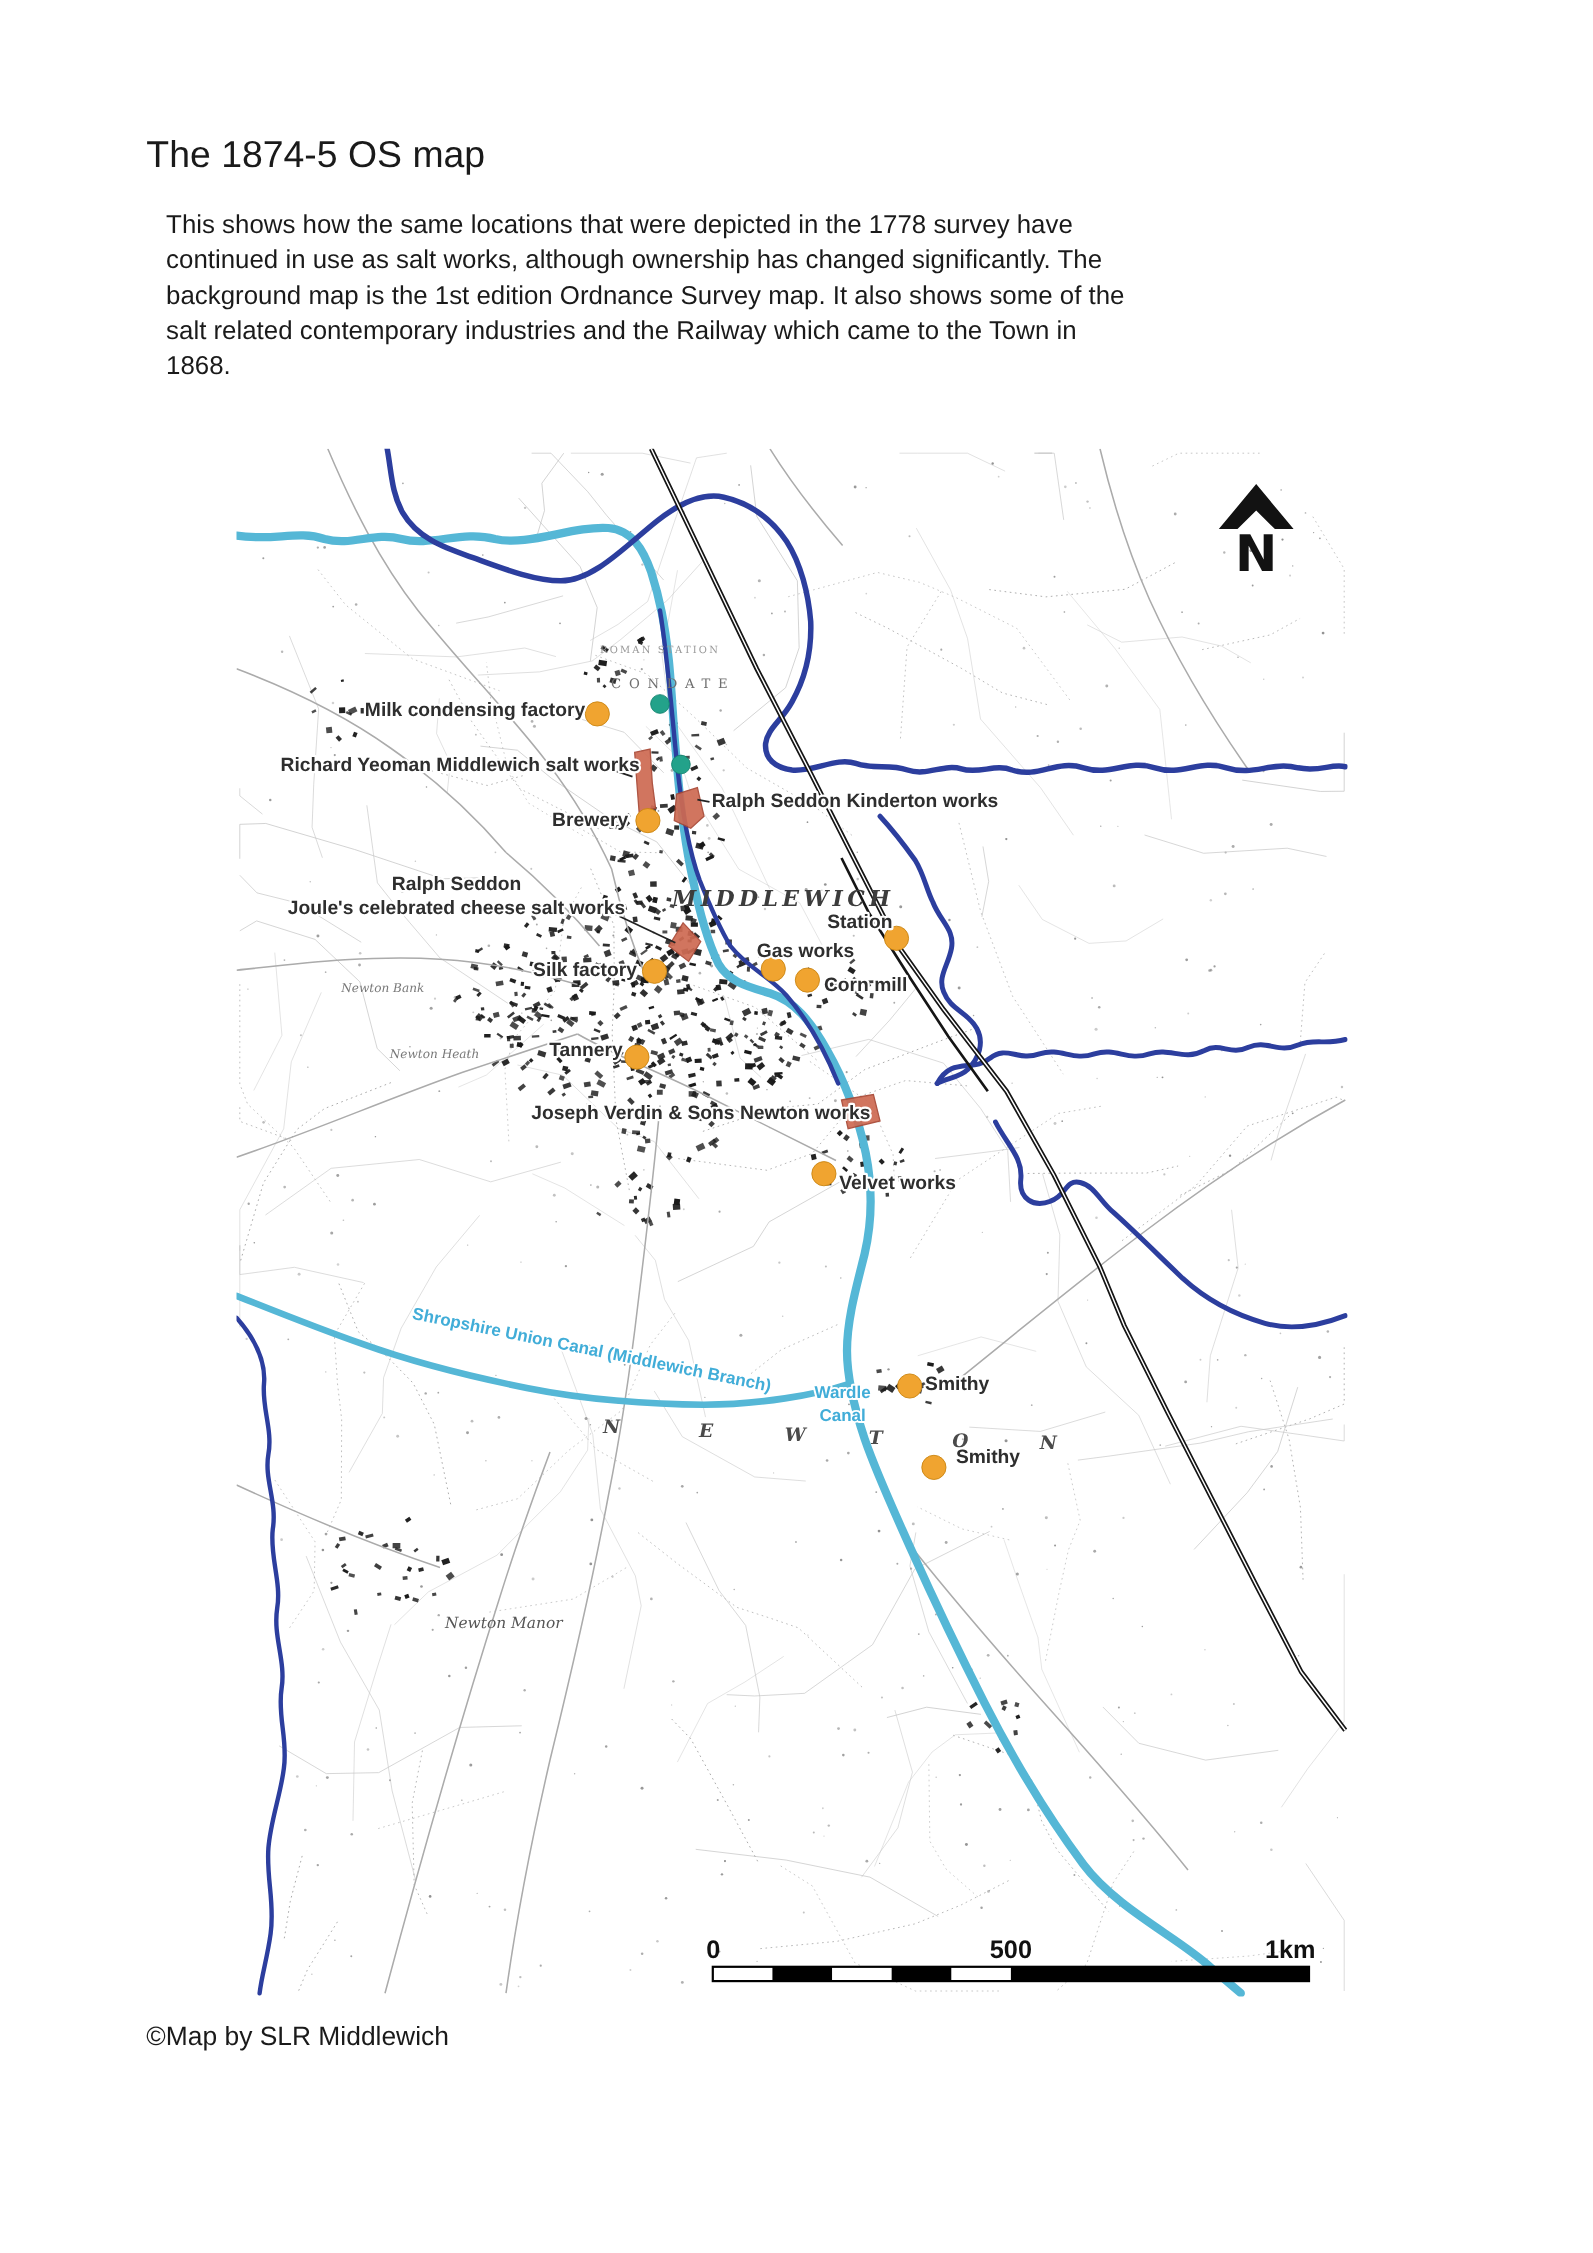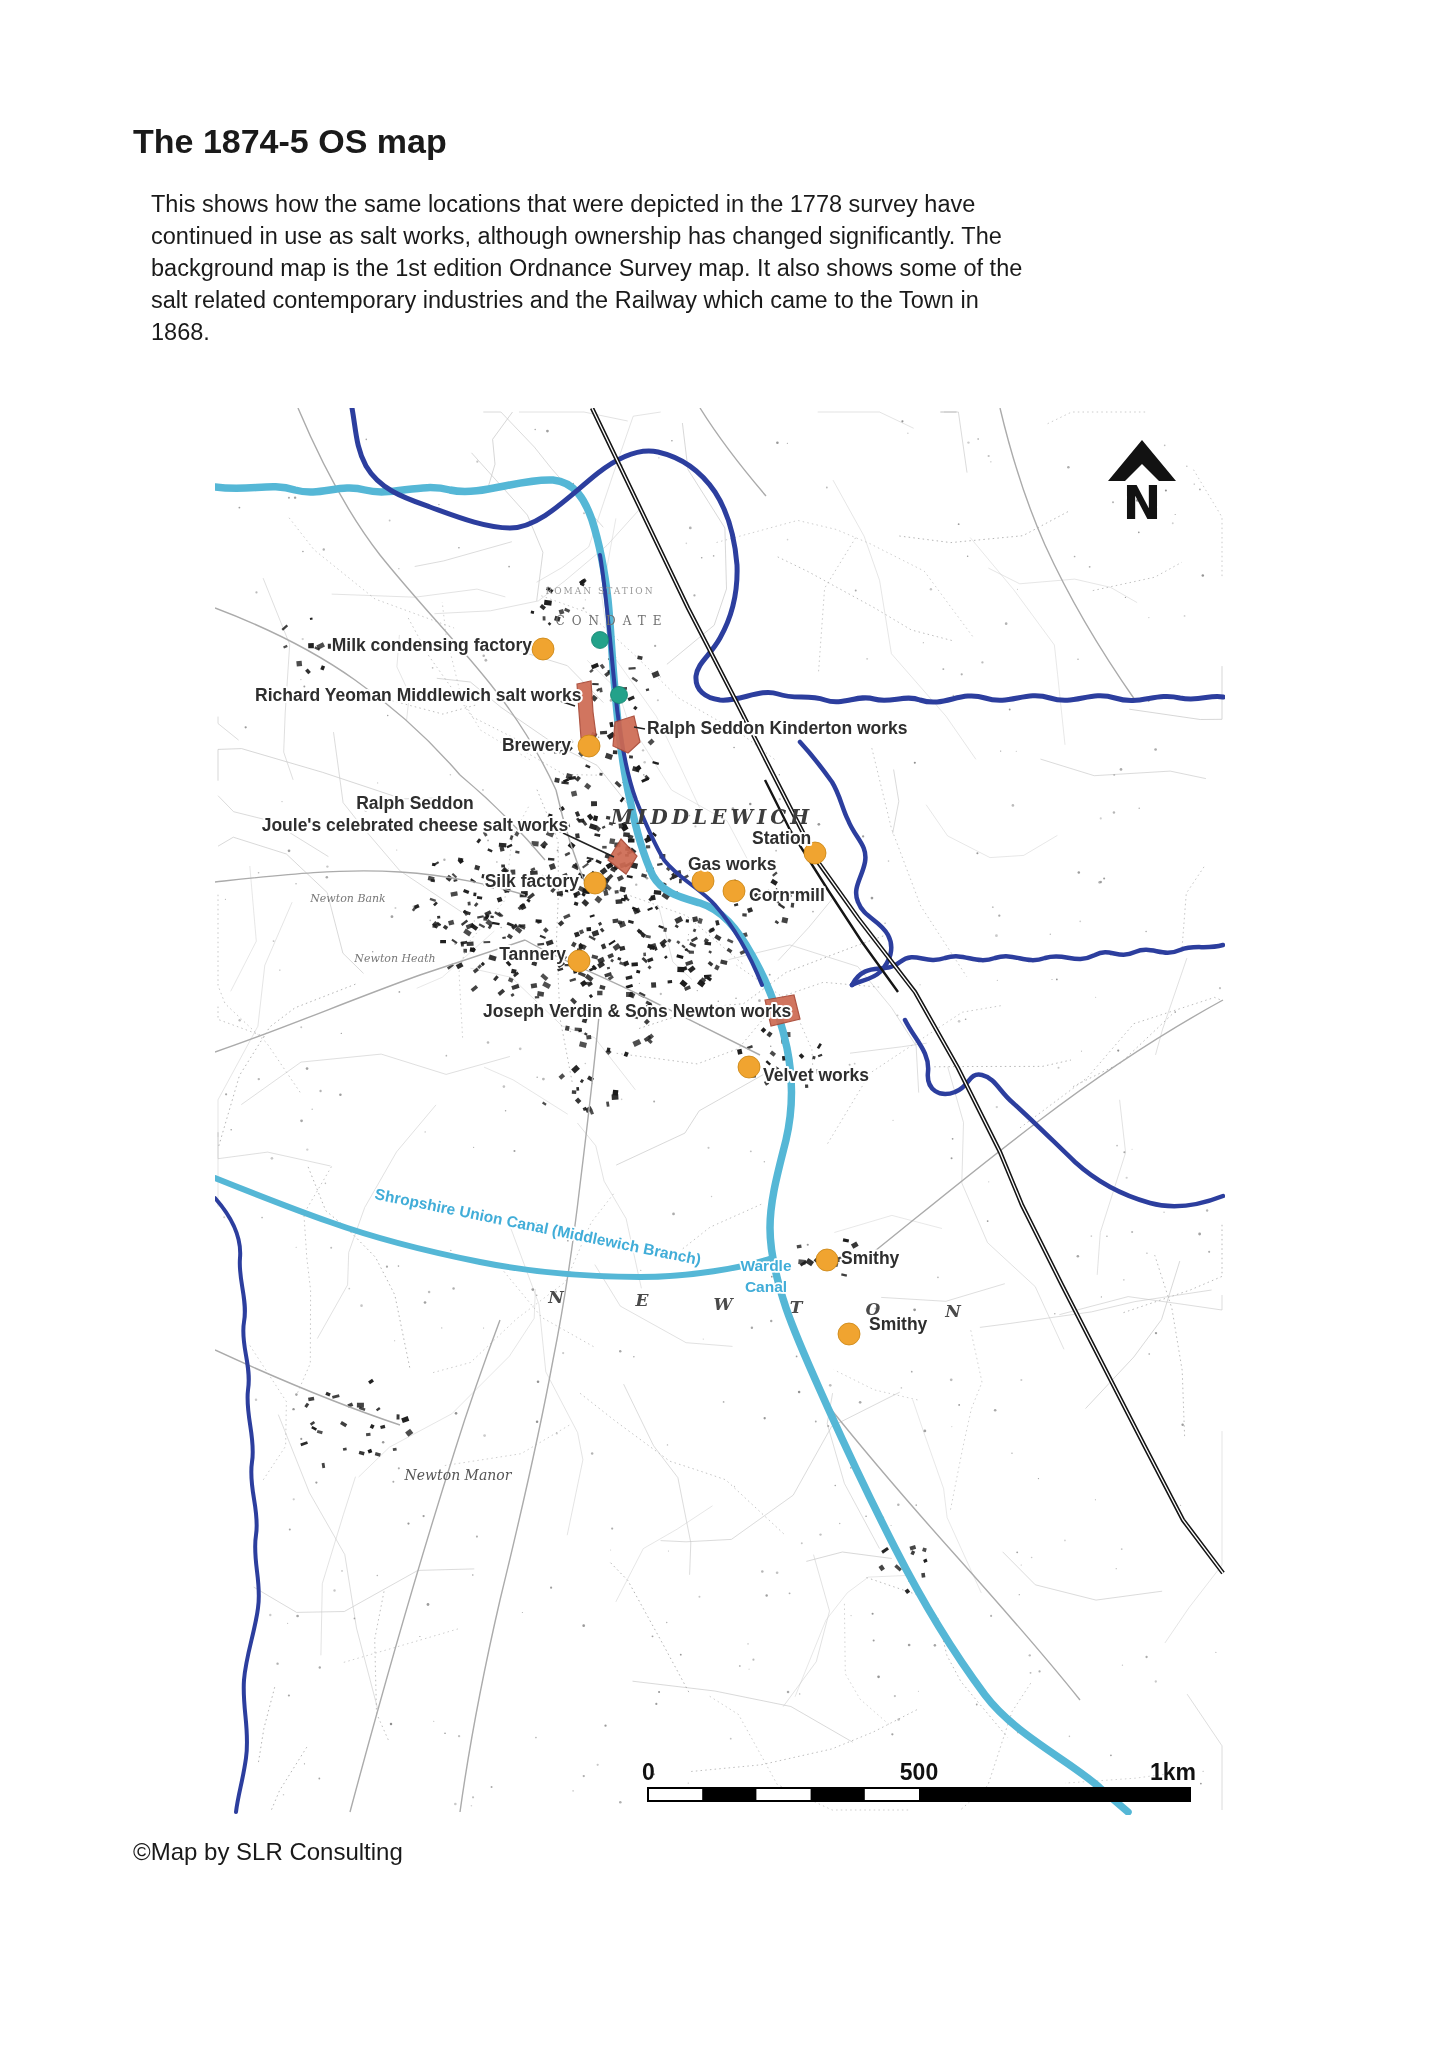--- a/index.html
+++ b/index.html
@@ -1,17 +1,17 @@
 <!DOCTYPE html>
 <html><head>
 <meta charset="utf-8">
 <style>
   html,body{margin:0;padding:0;background:#ffffff;}
   body{width:1448px;height:2048px;position:relative;font-family:"Liberation Sans",sans-serif;color:#1a1a1a;overflow:hidden;}
-  .page-title{position:absolute;left:133px;top:122px;font-size:34px;font-weight:700;margin:0;letter-spacing:0;}
+  .page-title{position:absolute;left:133px;top:122px;font-size:34px;font-weight:400;margin:0;letter-spacing:0;}
   .intro{position:absolute;left:133px;top:170px;width:880px;font-size:23.5px;line-height:32px;margin:18px;white-space:pre-line;}
   .credit{position:absolute;left:133px;top:1838px;font-size:24px;margin:0;}
   .map-wrap{position:absolute;left:215px;top:408px;width:1010px;height:1407px;}
   svg text{user-select:none;}
   .poi-label{font-family:"Liberation Sans",sans-serif;font-size:17.5px;font-weight:600;fill:#2e2e2e;stroke:#ffffff;stroke-width:4px;paint-order:stroke;stroke-linejoin:round;}
   .canal-label{font-family:"Liberation Sans",sans-serif;font-size:15.5px;font-weight:600;fill:#41add8;stroke:#ffffff;stroke-width:3.5px;paint-order:stroke;stroke-linejoin:round;}
   .serif-town{font-family:"DejaVu Serif",serif;font-style:italic;font-weight:700;font-size:20px;fill:#3c3c3c;letter-spacing:4px;}
   .serif-spaced{font-family:"DejaVu Serif",serif;font-size:12px;fill:#6f6f6f;letter-spacing:7px;}
   .serif-tiny{font-family:"DejaVu Serif",serif;font-size:9px;fill:#999;letter-spacing:2px;}
   .serif-italic{font-family:"DejaVu Serif",serif;font-style:italic;font-size:14px;fill:#555;}
@@ -1240,14 +1240,14 @@
           <rect x="648" y="1788" width="542" height="13" fill="#ffffff" stroke="#000" stroke-width="2"></rect>
           <rect x="702.2" y="1788" width="54.2" height="13" fill="#000"></rect>
           <rect x="810.6" y="1788" width="54.2" height="13" fill="#000"></rect>
           <rect x="919" y="1788" width="271" height="13" fill="#000"></rect>
           <text x="642" y="1780" text-anchor="start" class="scale-label">0</text>
           <text x="919" y="1780" text-anchor="middle" class="scale-label">500</text>
           <text x="1196" y="1780" text-anchor="end" class="scale-label">1km</text>
         </g>
       </svg>
   </div>
-  <p class="credit">©Map by SLR Consulting</p>
+  <p class="credit">©Map by SLR Middlewich</p>
 </div>
 
 </body></html>

